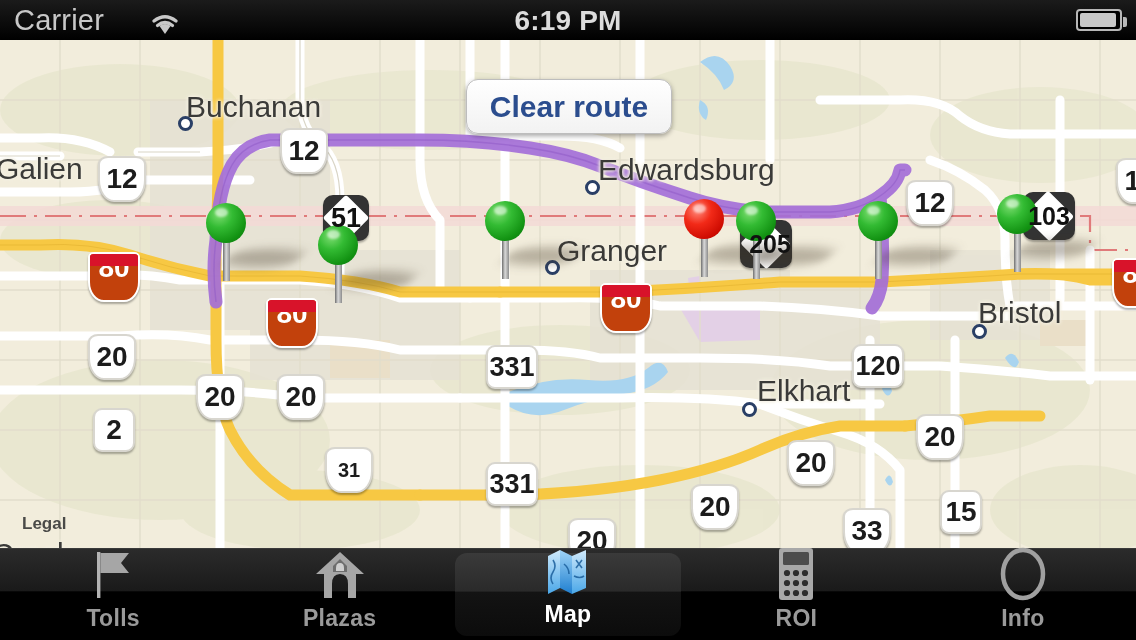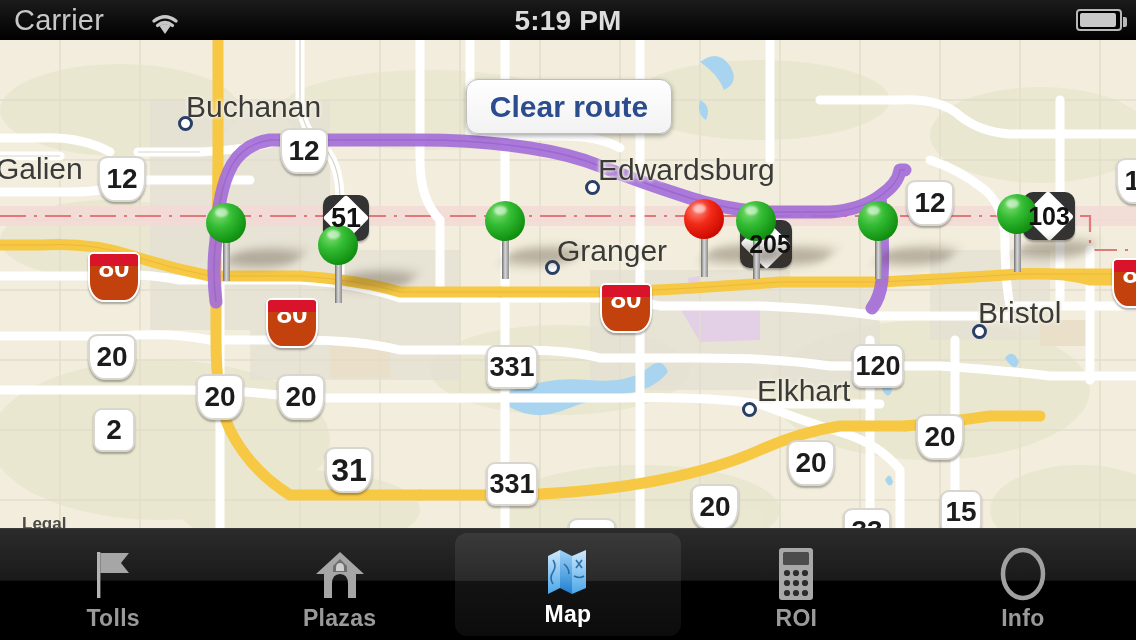--- a/index.html
+++ b/index.html
@@ -72,21 +72,21 @@
   #clear-route{position:absolute;left:466px;top:39px;width:206px;height:55px;
     background:linear-gradient(#fff,#f2f2f2);border:1px solid #bdbdbd;
     border-radius:12px;display:flex;align-items:center;justify-content:center;
     box-shadow:0 2px 5px rgba(0,0,0,.35);cursor:pointer;}
   #clear-route span{color:#2b4d8e;font-size:30px;font-weight:bold;}
 
   #legal{position:absolute;left:22px;bottom:14px;font-size:17px;
     color:#4a4a48;font-weight:bold;}
 
   
-  #tabbar{position:absolute;bottom:0;left:0;width:1136px;height:112px;
+  #tabbar{position:absolute;bottom:0;left:0;width:1136px;height:92px;
     background:linear-gradient(#2b2b2b 0%,#1a1a1a 46%,#000 47%,#000 100%);
     border-top:1px solid #3a3a3a;display:flex;}
   .tab{flex:1;position:relative;display:flex;flex-direction:column;
     align-items:center;justify-content:flex-end;padding-bottom:8px;
     cursor:pointer;}
   .tab .tlabel{font-size:23px;color:#9a9a9a;font-weight:bold;
     letter-spacing:.3px;}
   .tab.selected{background:linear-gradient(#3a3a3a 0%,#2a2a2a 46%,#131313 47%,#0c0c0c 100%);
     border-radius:12px;margin:4px 2px;text-align:right;}
   .tab.selected .tlabel{color:#fff;}
@@ -96,21 +96,21 @@
 </head>
 <body>
 
 <div id="statusbar">
   <div id="carrier">Carrier</div>
   <svg id="wifi" viewBox="0 0 34 26">
     <path d="M17 24 L11.5 16 Q17 12 22.5 16 Z" fill="#c8c8c8"></path>
     <path d="M6 11 Q17 2.5 28 11" stroke="#c8c8c8" stroke-width="3.4" fill="none" stroke-linecap="round"></path>
     <path d="M9.5 15.5 Q17 9.5 24.5 15.5" stroke="#c8c8c8" stroke-width="3.2" fill="none" stroke-linecap="round"></path>
   </svg>
-  <div id="clock">5:19 PM</div>
+  <div id="clock">6:19 PM</div>
   <div id="battery">
       <div id="batt-fill"></div>
     </div>
 </div>
 
 <div id="map">
 
   <svg id="mapsvg" width="1136" height="508" viewBox="0 0 1136 508">
     <defs>
       <filter id="sft">
@@ -280,21 +280,21 @@
     </div>
   <div class="shield us" style="left:196px;top:334px;width:48px;height:46px;font-size:28px;">
     <span>20</span>
     </div>
   <div class="shield us" style="left:277px;top:334px;width:48px;height:46px;font-size:28px;">
     <span>20</span>
     </div>
   <div class="shield sq" style="left:93px;top:368px;width:42px;height:44px;font-size:28px;">
     <span>2</span>
     </div>
-  <div class="shield us" style="left:325px;top:407px;width:48px;height:46px;font-size:32px;">
+  <div class="shield us" style="left:325px;top:407px;width:48px;height:46px;font-size:20px;">
     <span>31</span>
     </div>
   <div class="shield sq" style="left:486px;top:305px;width:52px;height:44px;font-size:27px;">
     <span>331</span>
     </div>
   <div class="shield sq" style="left:486px;top:422px;width:52px;height:44px;font-size:27px;">
     <span>331</span>
     </div>
   <div class="shield us" style="left:568px;top:478px;width:48px;height:46px;font-size:28px;">
     <span>20</span>

